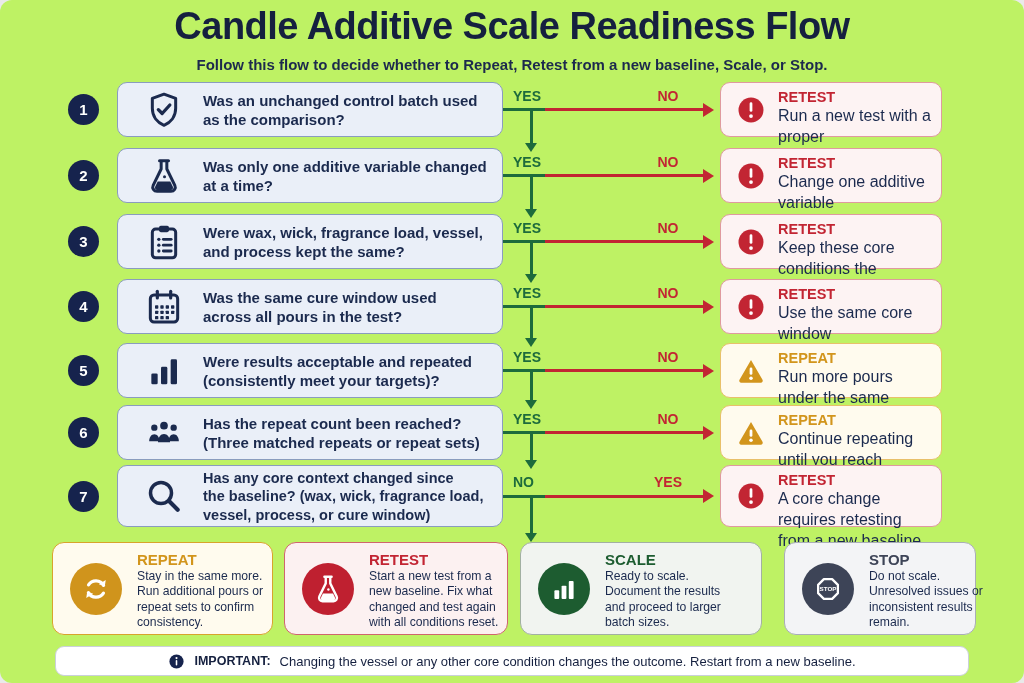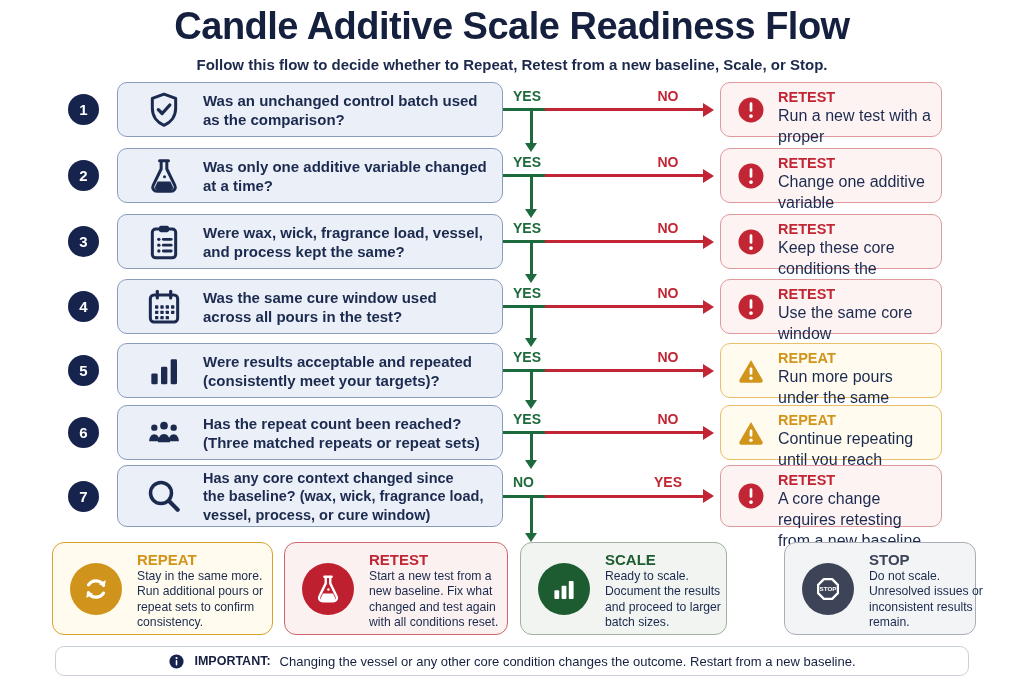--- a/index.html
+++ b/index.html
@@ -2,21 +2,21 @@
 <html><head>
 <meta charset="utf-8">
 <style>
   :root{
     --navy:#1b2a4e; --navy-deep:#15203f;
     --green:#1d6b3c; --red:#c22533;
     --amber:#d2951c; --scale-green:#1d5c30; --slate:#3d4457;
   }
   *{box-sizing:border-box;}
   body{margin:0;background:#e9e9e9;font-family:"Liberation Sans",sans-serif;}
-  #canvas{position:relative;width:1024px;height:683px;background:#ffffff;overflow:hidden;}
+  #canvas{position:relative;width:1024px;height:683px;background:#bef264;overflow:hidden;border-radius:12px;}
 
   
   .title{position:absolute;top:5px;left:0;width:100%;text-align:center;
     font-size:38px;font-weight:700;color:var(--navy-deep);letter-spacing:-0.5px;}
   .subtitle{position:absolute;top:56px;left:0;width:100%;text-align:center;
     font-size:15px;font-weight:700;color:#1c294d;}
 
   
   .row{position:absolute;left:0;width:1024px;}
   .badge{position:absolute;left:68px;top:calc(50% - 15.5px);width:31px;height:31px;
@@ -48,21 +48,21 @@
   .ricon svg{width:100%;height:100%;}
   .rtext{position:absolute;left:57px;top:6px;width:160px;}
   .rtitle{font-size:14.5px;font-weight:700;}
   .retest .rtitle{color:var(--red);} .repeat .rtitle{color:var(--amber);}
   .rbody{margin-top:1px;font-size:16px;color:var(--navy);line-height:1.3;white-space:pre-line;}
 
   
   .legend-box{position:absolute;top:542px;height:93px;border-radius:12px;}
   .lg-repeat{left:52px;width:221px;background:#fffbee;border:1.8px solid #d8a32c;}
   .lg-retest{left:284px;width:224px;background:#fcf1f1;border:1.8px solid #cf666d;}
-  .lg-scale{left:520px;width:207px;background:#f1f4f0;border:1.8px solid #a2b0a2;padding-left:24px;}
+  .lg-scale{left:520px;width:242px;background:#f1f4f0;border:1.8px solid #a2b0a2;padding-left:24px;}
   .lg-stop{left:784px;width:192px;background:#f3f4f6;border:1.8px solid #a9aeb6;}
   .lg-circle{position:absolute;left:17px;top:calc(50% - 26px);width:52px;height:52px;border-radius:50%;
     display:flex;align-items:center;justify-content:center;}
   .lg-repeat .lg-circle{background:#d0941c;} .lg-retest .lg-circle{background:#bf2030;}
   .lg-scale .lg-circle{background:#1d5c30;} .lg-stop .lg-circle{background:#3d4457;}
   .lg-circle svg{width:32px;height:32px;}
   .lg-text{position:absolute;left:84px;top:8px;width:140px;}
   .lg-title{font-size:15px;font-weight:700;}
   .lg-repeat .lg-title{color:var(--amber);} .lg-retest .lg-title{color:var(--red);}
   .lg-scale .lg-title{color:var(--scale-green);} .lg-stop .lg-title{color:var(--slate);}

